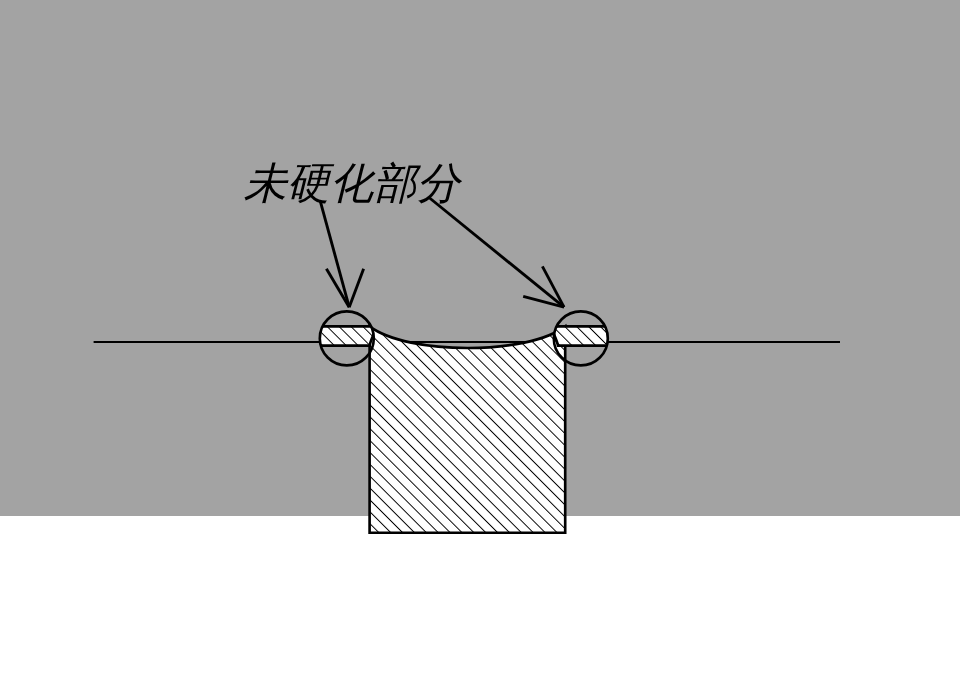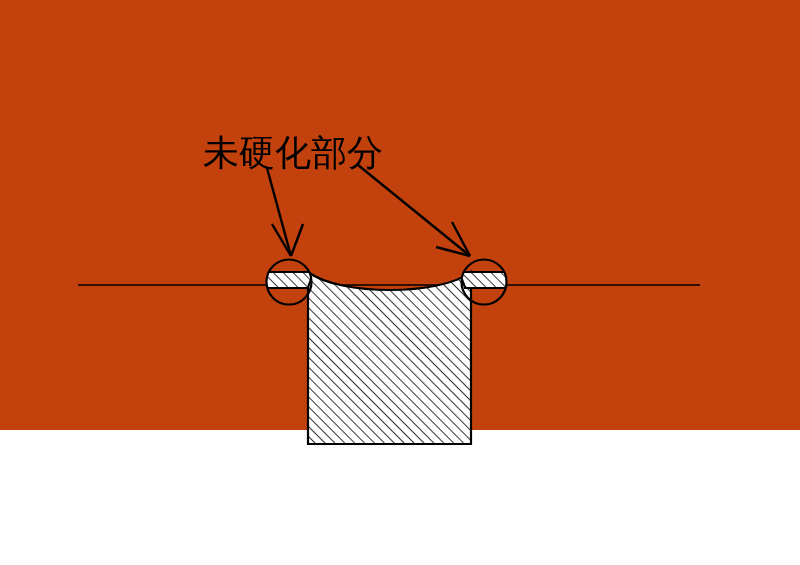--- a/index.html
+++ b/index.html
@@ -10,21 +10,22 @@
   body {
     width: 800px;
     height: 565px;
     font-family: "DejaVu Sans", "Liberation Sans", sans-serif;
     overflow: hidden;
   }
   #diagram-root {
     position: relative;
     width: 800px;
     height: 430px;
-    background: #c2410c;
+    background: #a3a3a3;
+    font-style: italic;
   }
   #diagram-svg {
     position: absolute;
     left: 0;
     top: 0;
     display: block;
   }
   .annotation-text {
     font-family: "DejaVu Sans", "Liberation Sans", sans-serif;
     font-size: 36px;

